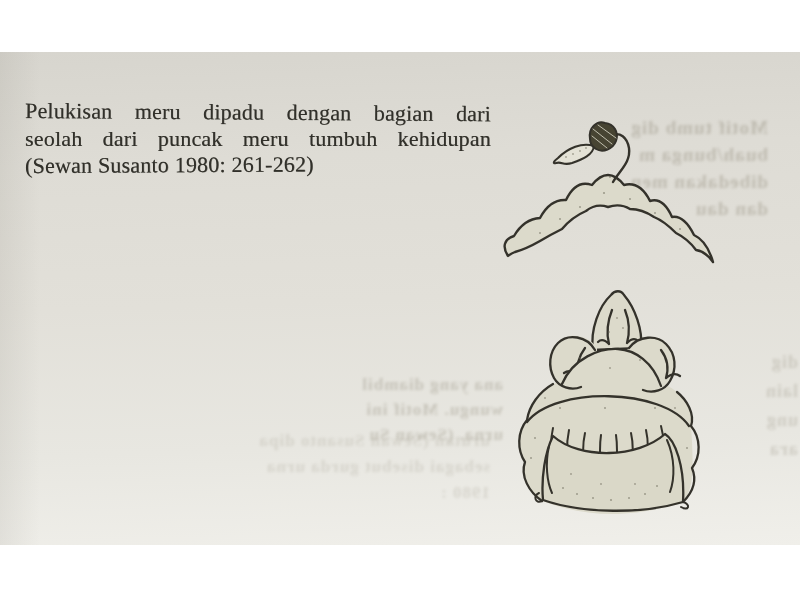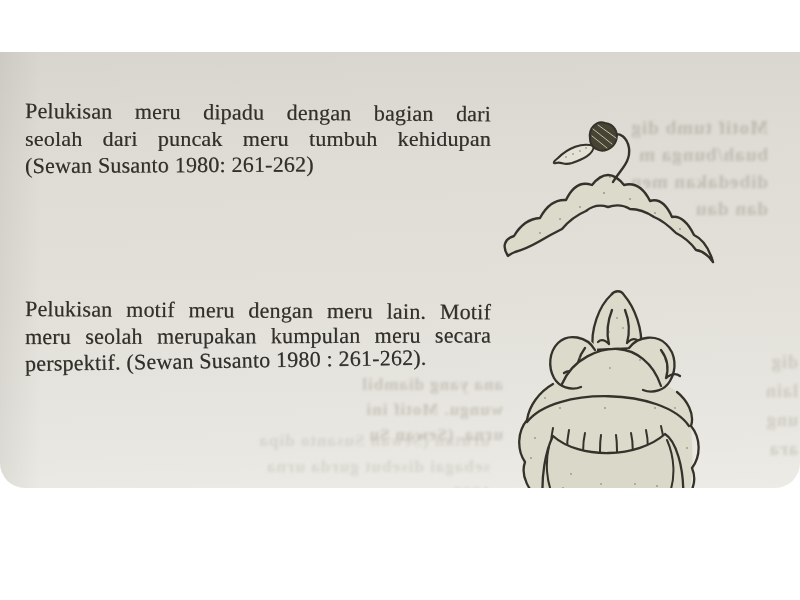--- a/index.html
+++ b/index.html
@@ -1,17 +1,17 @@
 <!DOCTYPE html>
 <html><head>
 <meta charset="utf-8">
 <style>
   html,body{margin:0;padding:0;}
-  .root{position:relative;width:800px;height:488px;background:#ffffff;overflow:hidden;
-        font-family:"Liberation Serif","DejaVu Serif",serif;border-radius:25px;}
+  .root{position:relative;width:800px;height:600px;background:#ffffff;overflow:hidden;
+        font-family:"Liberation Serif","DejaVu Serif",serif;}
   .paper{position:absolute;left:0;top:52px;width:800px;height:493px;
          background:
            linear-gradient(90deg, rgba(110,106,96,0.10) 0%, rgba(110,106,96,0) 5%),
            linear-gradient(178deg, #d7d5ce 0%, #dedcd5 22%, #e2e0d9 50%, #e8e7e1 78%, #f0efea 100%);}
   .para{position:absolute;width:466px;color:#31302a;font-size:22px;line-height:27.5px;
         text-shadow:0.35px 0.2px 0.35px rgba(45,43,36,0.55);letter-spacing:0.2px;}
   .p1{left:25px;top:45px;}   
   .p2{left:25px;top:243px;}  
   .tline{display:block;text-align:justify;text-align-last:justify;transform-origin:0 50%;}
   .tline.last{text-align-last:left;}
@@ -38,25 +38,20 @@
 
 <div class="root">
   <div class="paper">
 
     <div class="para p1">
       <span class="tline">Pelukisan meru dipadu dengan bagian dari</span>
       <span class="tline">seolah dari puncak meru tumbuh kehidupan</span>
       <span class="tline last">(Sewan Susanto 1980: 261-262)</span>
     </div>
 
-    <div class="para p2">
-      <span class="tline">Pelukisan motif meru dengan meru lain. Motif</span>
-      <span class="tline">meru seolah merupakan kumpulan meru secara</span>
-      <span class="tline last">perspektif. (Sewan Susanto 1980 : 261-262).</span>
-    </div>
 
     <div class="ghost gA">
       <div>Motif tumb dig</div>
       <div>buah/bunga m</div>
       <div>dibedakan men</div>
       <div>dan dau</div>
     </div>
     <div class="ghost gB">
       <div>ana yang diambil</div>
       <div>wungu. Motif ini</div>

